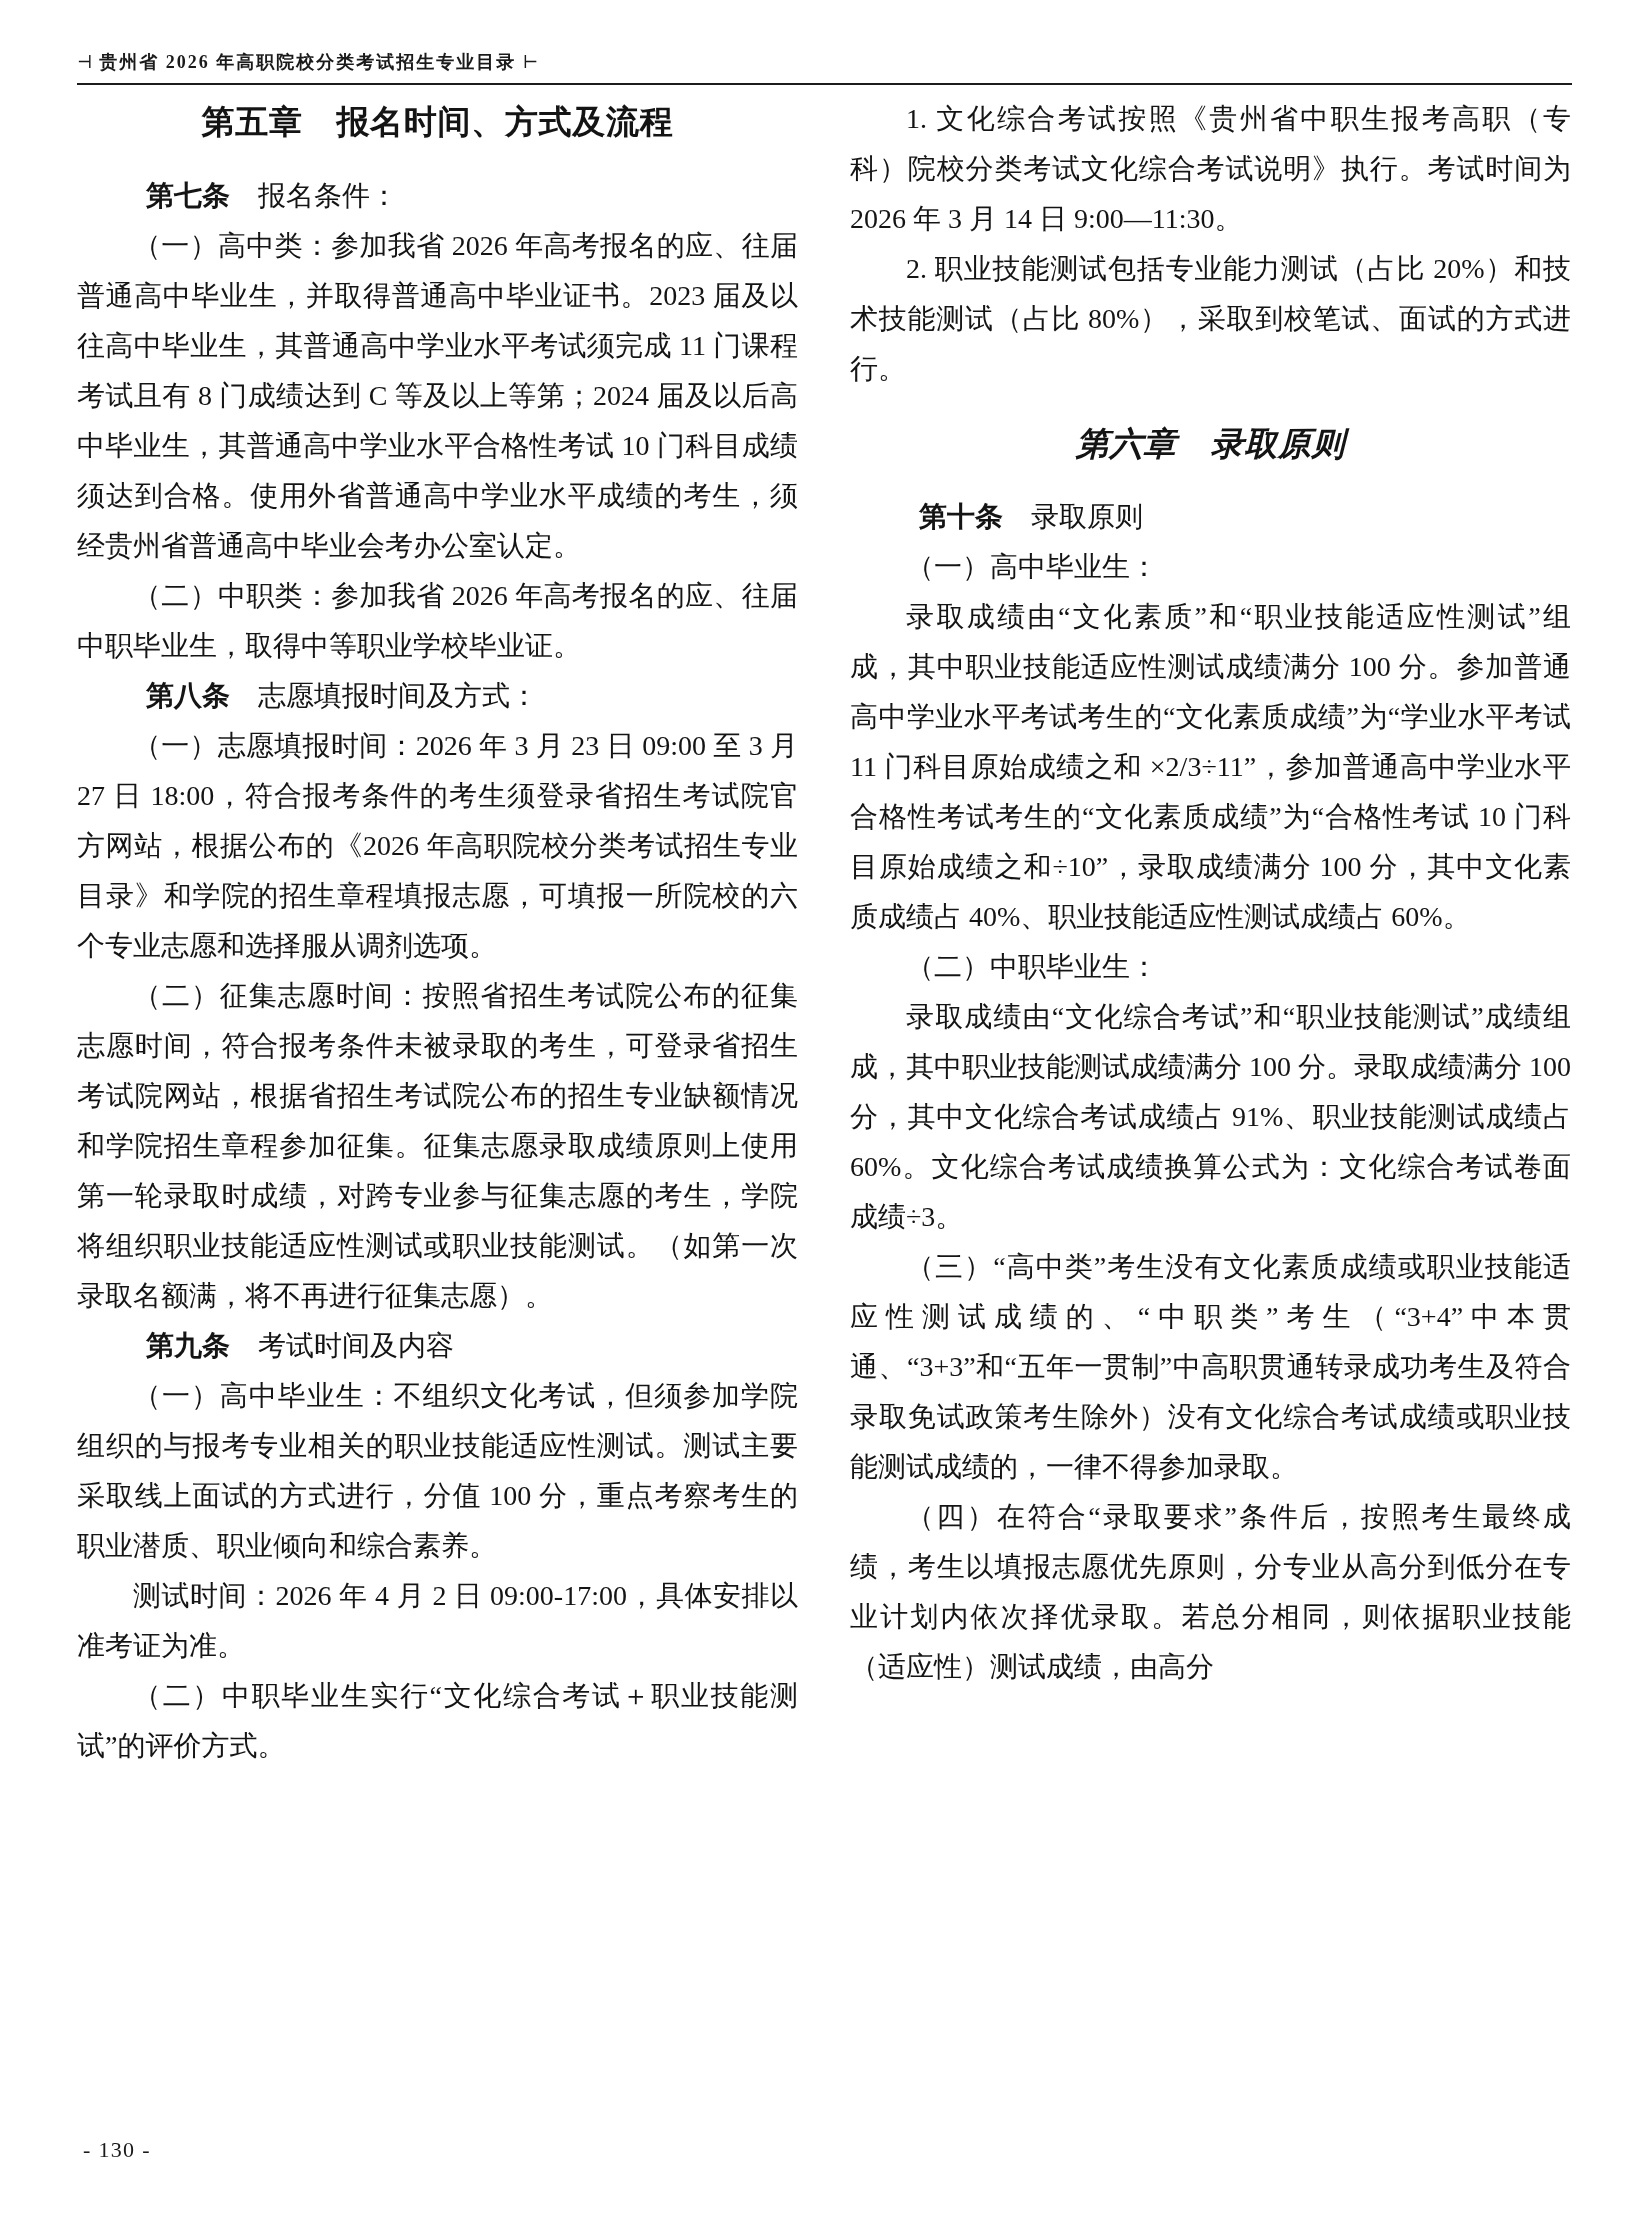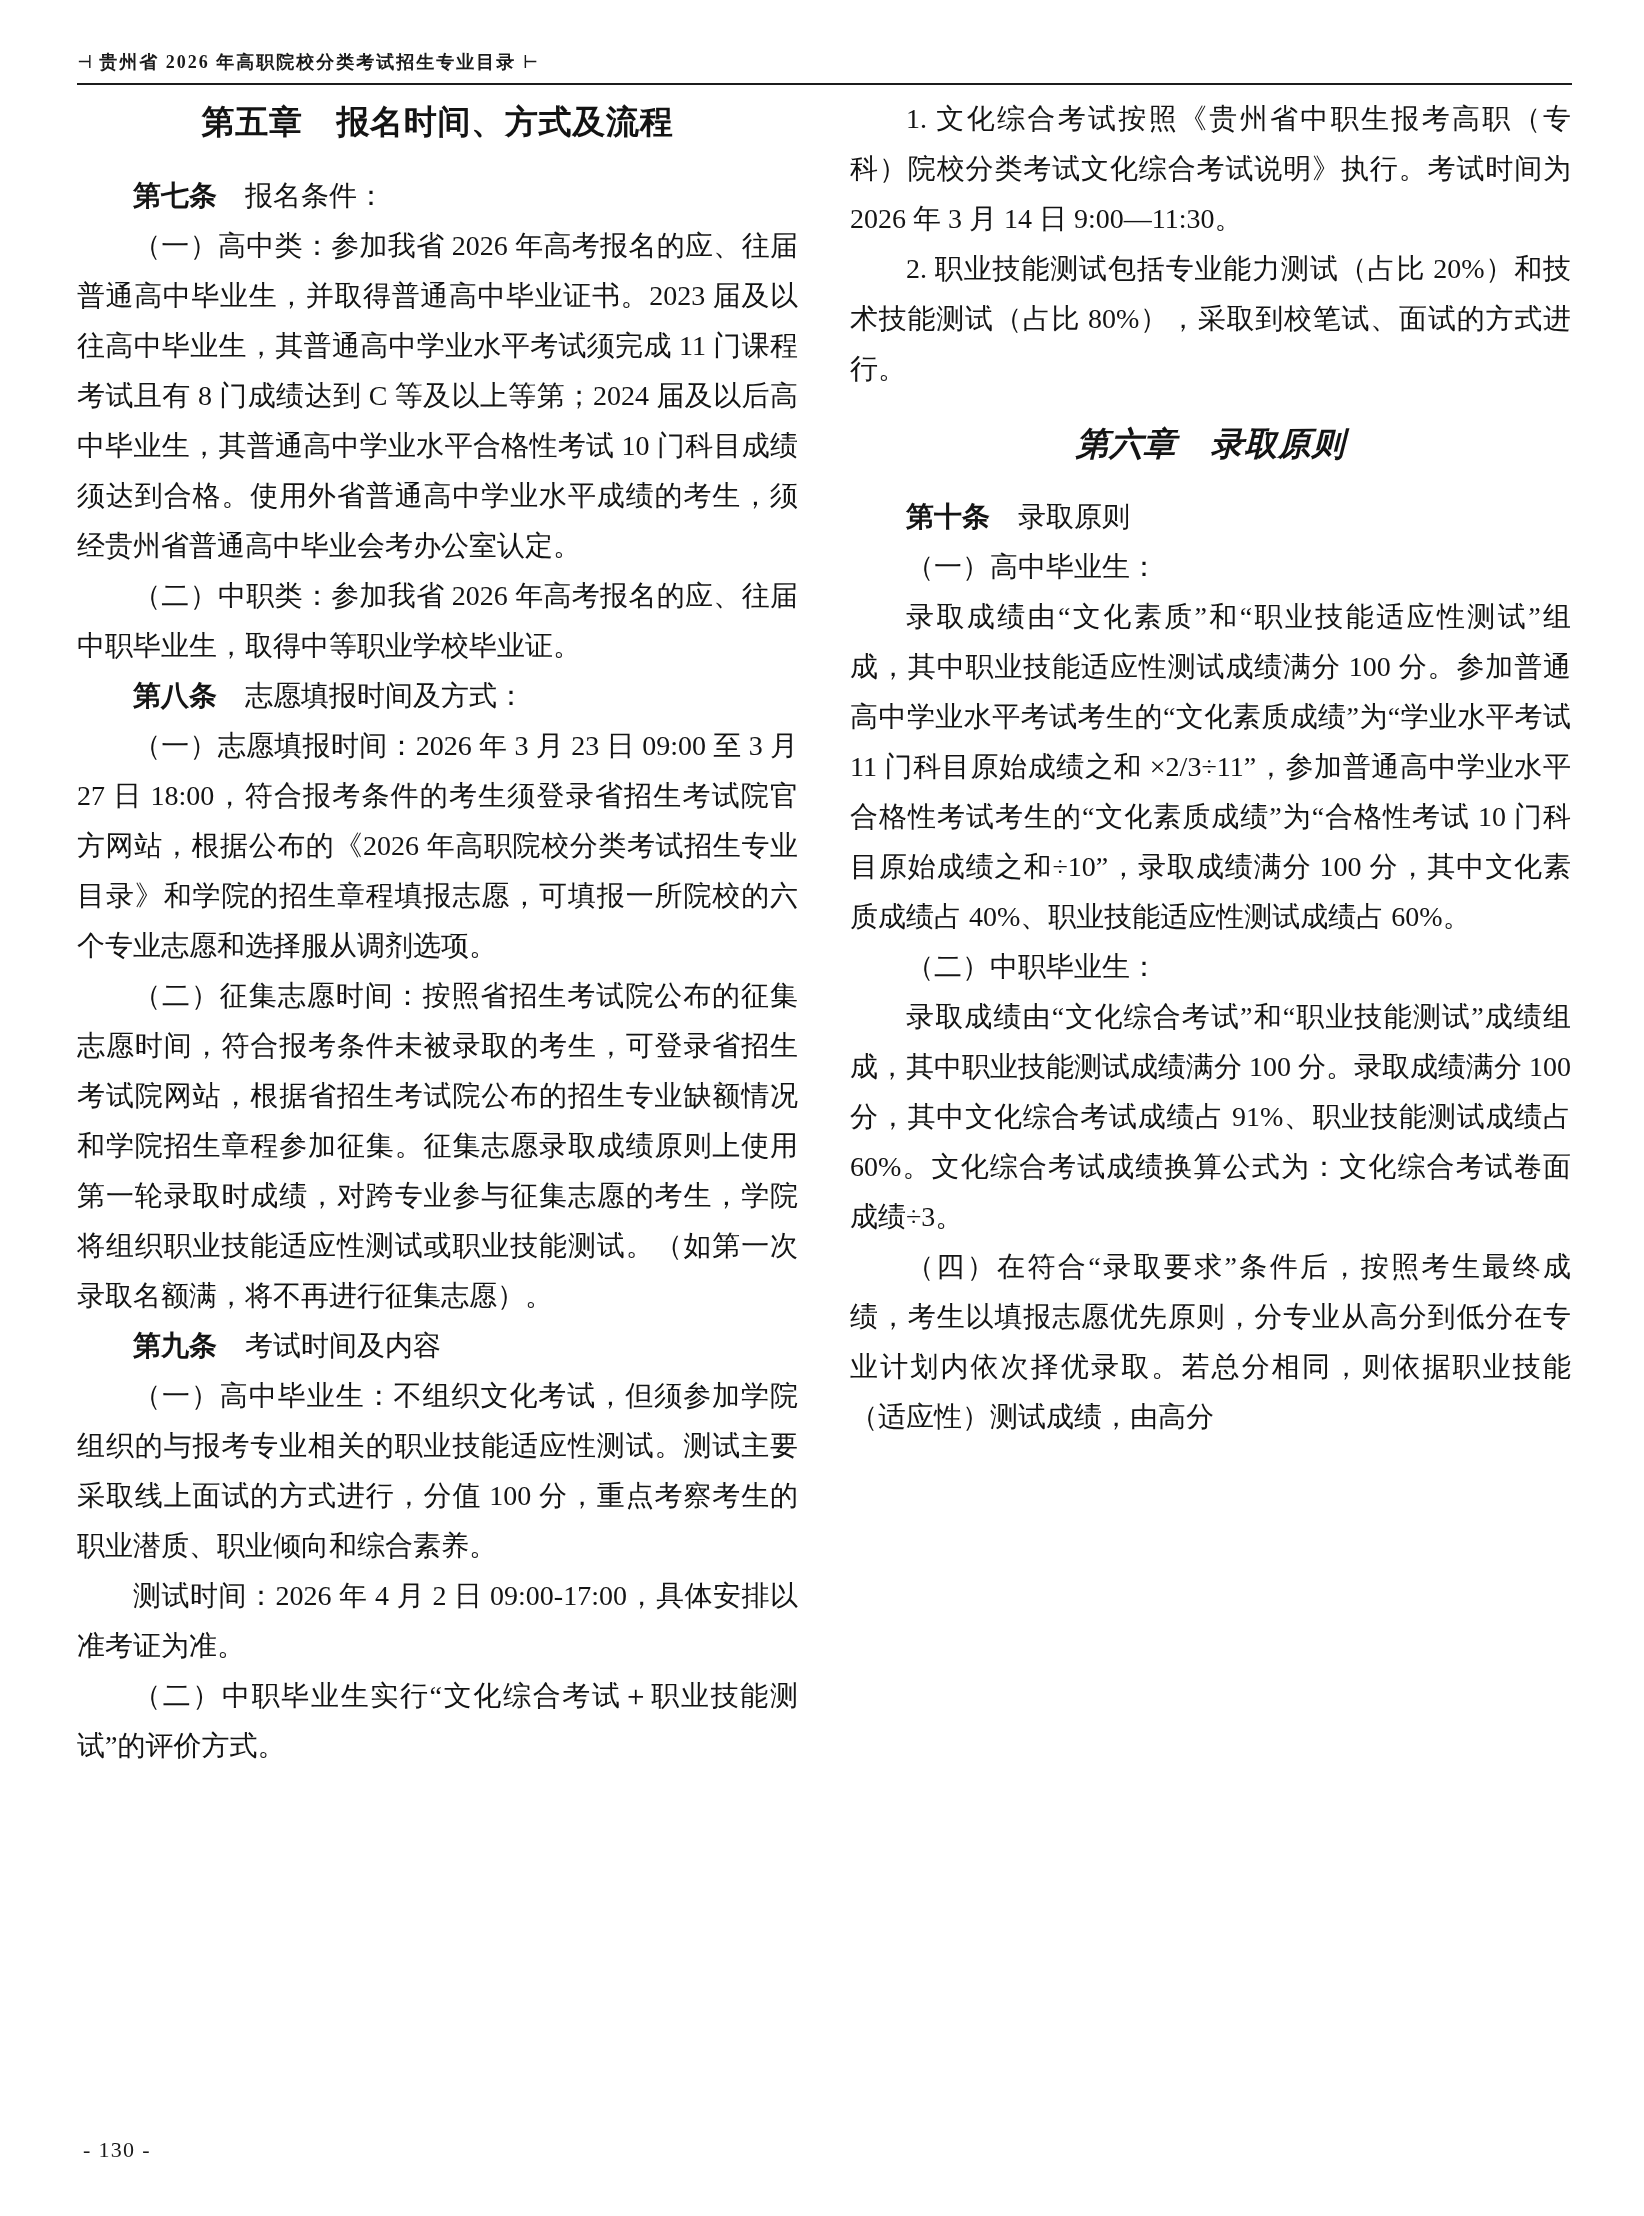--- a/index.html
+++ b/index.html
@@ -32,20 +32,21 @@
   .column {
     width: 721px;
     font-size: 28px;
     line-height: 50px;
     text-align: justify;
   }
   .para { text-indent: 2em; }
   .lead {
     font-family: "Liberation Sans", "DejaVu Sans", sans-serif;
     font-weight: bold;
+    margin-left: 13px;
   }
   .chapter-title {
     font-family: "Liberation Sans", "DejaVu Sans", sans-serif;
     font-weight: bold;
     font-size: 33px;
     line-height: 39px;
     text-align: center;
     letter-spacing: 0.7px;
     margin: 8px 0 29.6px 0;
     text-indent: 0;
@@ -95,20 +96,21 @@
           <p class="para">1. 文化综合考试按照《贵州省中职生报考高职（专科）院校分类考试文化综合考试说明》执行。考试时间为 2026 年 3 月 14 日 9:00—11:30。</p>
           <p class="para">2. 职业技能测试包括专业能力测试（占比 20%）和技术技能测试（占比 80%），采取到校笔试、面试的方式进行。</p>
         </div>
       <h1 class="chapter-title">第六章　录取原则</h1>
       <div>
           <p class="para"><span class="lead">第十条</span>　录取原则</p>
           <p class="para">（一）高中毕业生：</p>
           <p class="para">录取成绩由“文化素质”和“职业技能适应性测试”组成，其中职业技能适应性测试成绩满分 100 分。参加普通高中学业水平考试考生的“文化素质成绩”为“学业水平考试 11 门科目原始成绩之和 ×2/3÷11”，参加普通高中学业水平合格性考试考生的“文化素质成绩”为“合格性考试 10 门科目原始成绩之和÷10”，录取成绩满分 100 分，其中文化素质成绩占 40%、职业技能适应性测试成绩占 60%。</p>
           <p class="para">（二）中职毕业生：</p>
           <p class="para">录取成绩由“文化综合考试”和“职业技能测试”成绩组成，其中职业技能测试成绩满分 100 分。录取成绩满分 100 分，其中文化综合考试成绩占 91%、职业技能测试成绩占 60%。文化综合考试成绩换算公式为：文化综合考试卷面成绩÷3。</p>
+          <p class="para">（三）“高中类”考生没有文化素质成绩或职业技能适应性测试成绩的、“中职类”考生（“3+4”中本贯通、“3+3”和“五年一贯制”中高职贯通转录成功考生及符合录取免试政策考生除外）没有文化综合考试成绩或职业技能测试成绩的，一律不得参加录取。</p>
           <p class="para">（四）在符合“录取要求”条件后，按照考生最终成绩，考生以填报志愿优先原则，分专业从高分到低分在专业计划内依次择优录取。若总分相同，则依据职业技能（适应性）测试成绩，由高分</p>
         </div>
     </section>
 
   </main>
 
   <footer class="page-footer">
     <span>- 130 -</span>
   </footer>
 

